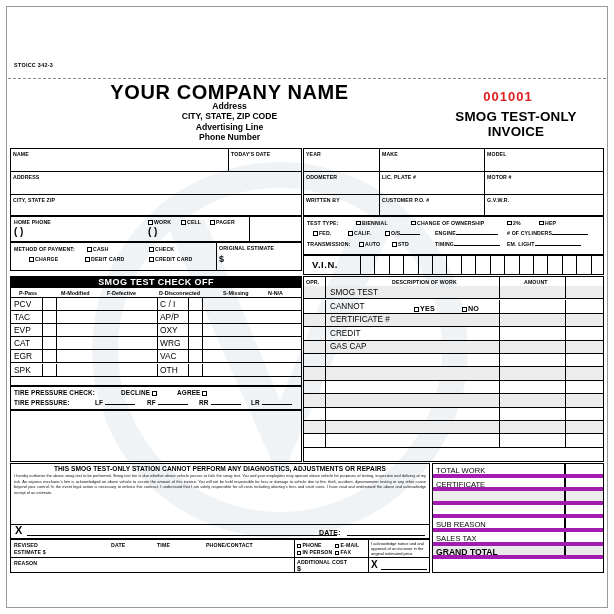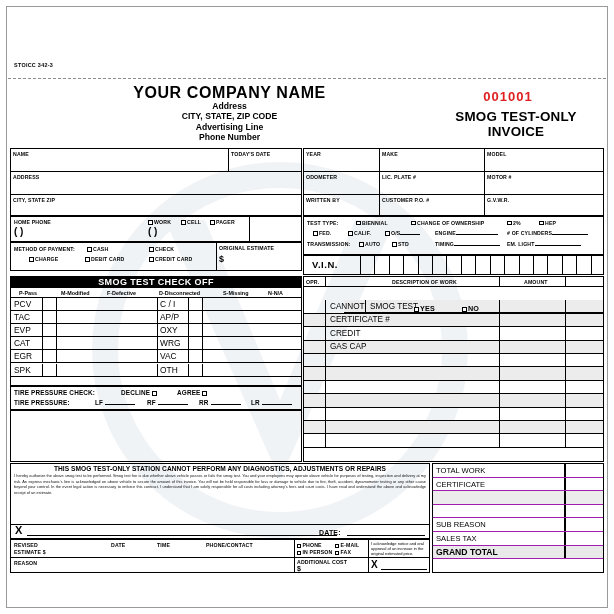--- a/index.html
+++ b/index.html
@@ -34,21 +34,21 @@
   .formcode {
     position:absolute; left:14px; top:62px;
     font-size:5.4px; font-weight:bold; letter-spacing:.3px;
   }
 
   
   .head { position:absolute; left:10px; right:10px; top:84px; height:62px; z-index:2;}
   .company {
     position:absolute; left:0; right:155px; top:0; text-align:center;
   }
-  .company .cname { font-size:16px; font-weight:bold; letter-spacing:.6px; line-height:17px;}
+  .company .cname { font-size:20px; font-weight:bold; letter-spacing:.6px; line-height:17px;}
   .company .cline { font-size:8.6px; font-weight:bold; line-height:10.3px;}
   .invno {
     position:absolute; right:26px; top:5px; width:140px; text-align:center;
     color:#e02020; font-size:13px; font-weight:bold; letter-spacing:1px;
   }
   .invtitle {
     position:absolute; right:4px; top:26px; width:168px; text-align:center;
     font-size:13.4px; font-weight:bold; line-height:14.5px; letter-spacing:.2px;
   }
 
@@ -121,21 +121,21 @@
   .disc-hd { font-size:6.6px; font-weight:bold; text-align:center; letter-spacing:.05px;
              padding-top:1px; border-bottom:0; }
   .disc-body { font-size:3.9px; line-height:5.6px; padding:1px 3px 0 3px; text-align:justify; color:#111;}
 
   
   #sig { left:10px; top:525px; width:420px; height:14px; }
   #rev { left:10px; top:539px; width:420px; height:34px; }
 
   
   #tot { left:432px; top:463px; width:172px; height:110px; }
-  .trow { position:absolute; left:0; right:0; height:13.6px; border-bottom:1px solid #a21caf; }
+  .trow { position:absolute; left:0; right:0; height:13.6px; border-bottom:4px solid #a21caf; }
   .trow .tl { position:absolute; left:3px; top:2px; font-size:7.6px; }
   .trow .tc1 { position:absolute; top:0; bottom:0; right:38px; width:1px; background:#000;}
   .trow .tc2 { position:absolute; top:0; bottom:0; right:0; width:38px; border-left:1px solid #000;}
   .trow.grand { background:#e9e9e9; }
   .trow.grand .tl { font-size:8.6px; font-weight:bold; top:1.6px;}
 
   .ack { font-size:4px; line-height:5.2px; }
 </style>
 </head>
 <body>
@@ -353,21 +353,21 @@
       <div class="dcol-opr">
           <span class="lbl" style="position:absolute;left:2px;top:2px;">OPR.</span>
         </div>
       <div class="dcol-amt">
         <span class="lbl" style="position:absolute;left:24px;top:2px;">AMOUNT</span>
         <div class="dcol-cts"></div>
       </div>
       <span class="lbl" style="position:absolute;left:88px;top:2px;">DESCRIPTION OF WORK</span>
     </div>
     <div id="dow-rows">
-        <div class="drow shade" style="top: 23px; margin-left: 40px;">
+        <div class="drow shade" style="top: 9px;">
           <div class="dcol-opr"></div>
           <div class="dcol-amt">
             <div class="dcol-cts"></div>
           </div>
           <span class="dtxt">SMOG TEST</span>
         </div>
         <div class="drow" style="top: 23.4px;">
           <div class="dcol-opr"></div>
           <div class="dcol-amt">
             <div class="dcol-cts"></div>

